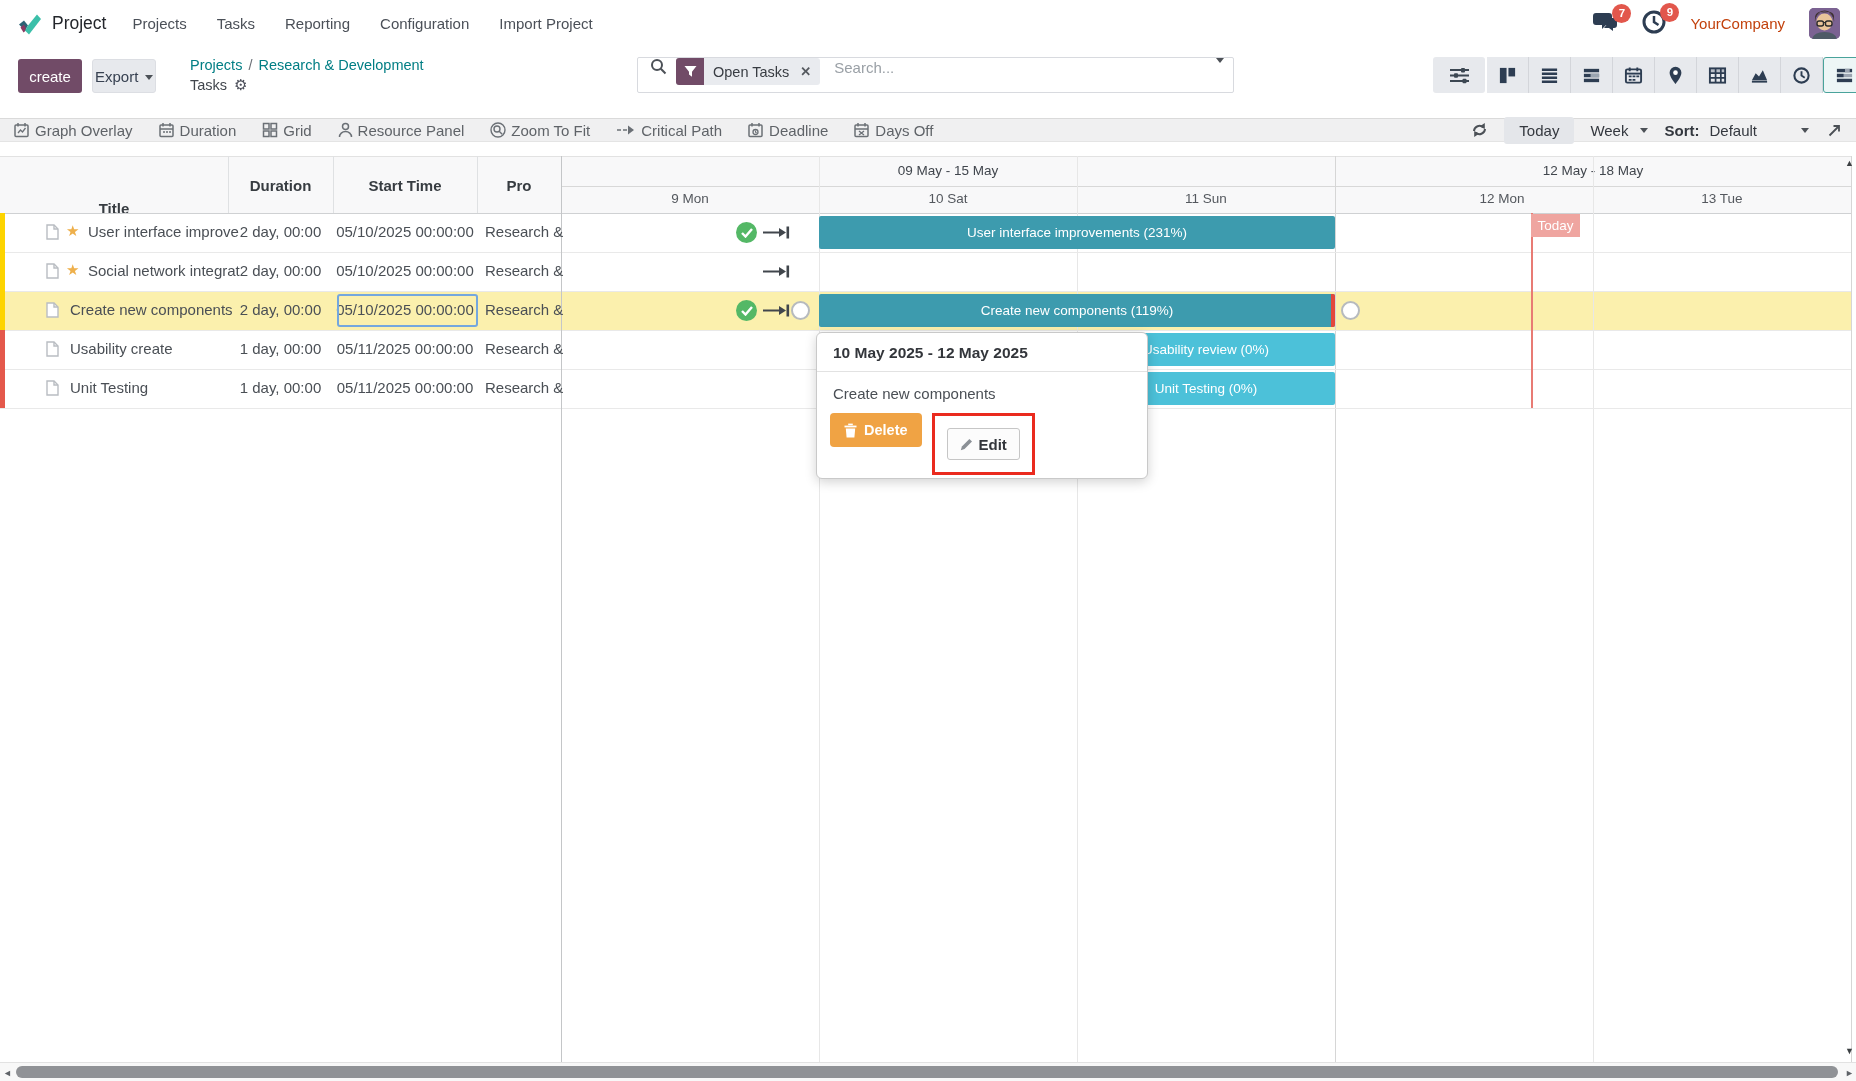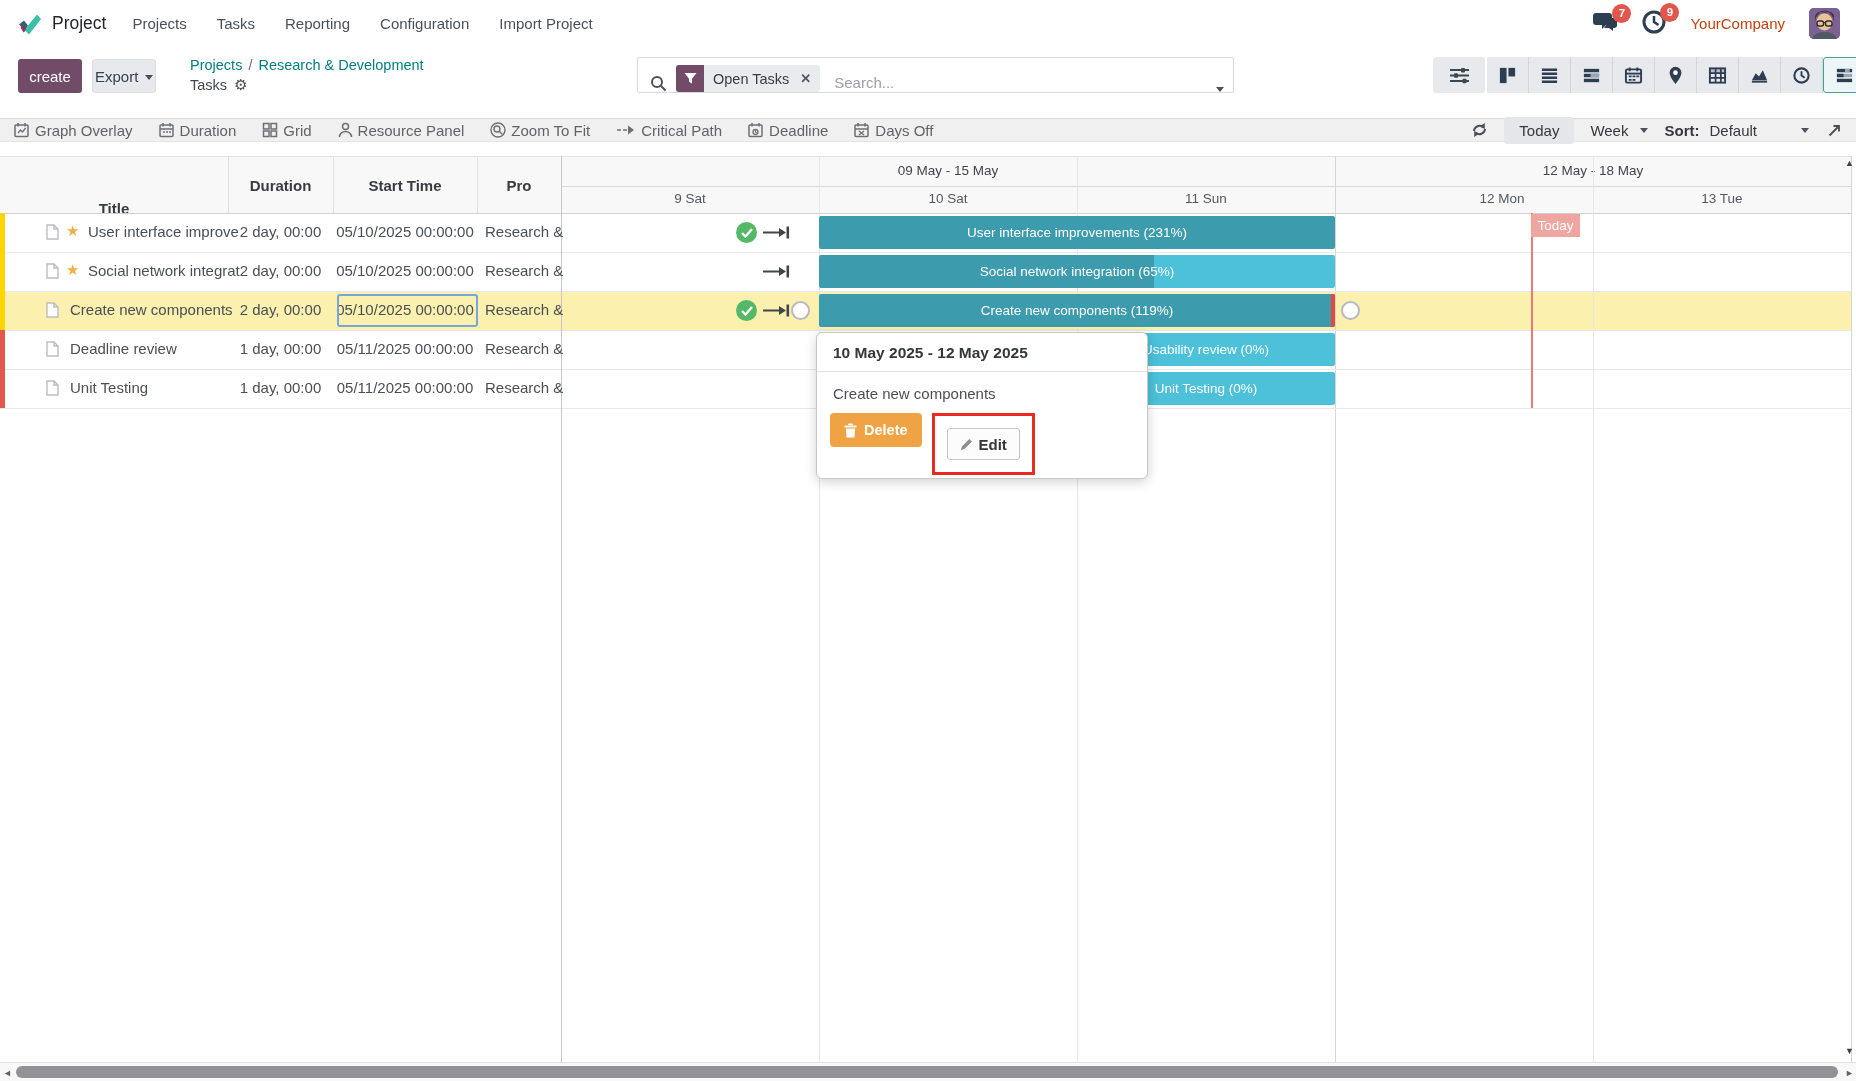--- a/index.html
+++ b/index.html
@@ -28,21 +28,21 @@
               border-radius:3px;color:#374151;font-size:15px;font-family:inherit;cursor:pointer;}
   .caret{display:inline-block;width:0;height:0;border-left:4.5px solid transparent;border-right:4.5px solid transparent;
          border-top:5px solid #4c5157;vertical-align:middle;margin-left:7px;}
   .breadcrumb{position:absolute;left:190px;top:55px;line-height:20px;}
   .breadcrumb a{color:#017e84;text-decoration:none;font-size:14.5px;cursor:pointer;}
   .bc-sep{color:#6b7077;margin:0 6px;font-size:14.5px;}
   .bc-current{color:#41464d;font-size:14.5px;}
   .gear{color:#4c4f5a;font-size:15px;margin-left:7px;cursor:pointer;}
 
   .searchbox{position:absolute;left:637px;top:57px;width:597px;height:36px;border:1px solid #d8dadf;background:#fff;
-             display:flex;align-items:flex-end;box-sizing:border-box;border-radius:2px;}
+             display:flex;align-items:flex-start;box-sizing:border-box;border-radius:2px;}
   .chip{display:flex;align-items:center;height:27px;background:#e9ebef;border-radius:3px;overflow:hidden;margin-left:9px;}
   .chip-funnel{width:28px;height:27px;background:#714B67;display:flex;align-items:center;justify-content:center;}
   .chip-label{padding:0 9px;color:#383c42;font-size:14.5px;}
   .chip-x{padding:0 9px 0 2px;color:#55595f;font-size:13px;cursor:pointer;font-weight:bold;}
   .search-input{flex:1;border:none;outline:none;font-family:inherit;font-size:15px;margin-left:12px;color:#333;}
   .search-input::placeholder{color:#9aa0a6;}
   .search-caret{width:34px;display:flex;justify-content:center;cursor:pointer;}
 
   .vbtn{width:42px;height:36px;background:#e7e9ed;display:flex;align-items:center;justify-content:center;
         border-right:1px solid #d3d5da;cursor:pointer;box-sizing:border-box;}
@@ -364,21 +364,21 @@
   <div class="hdr-bg" style="left:561px;width:1290px;"></div>
 
   <div class="th" style="left:0;width:228px;margin-top:23px;">Title</div>
   <div class="th" style="left:228px;width:105px;">Duration</div>
   <div class="th" style="left:333px;width:144px;">Start Time</div>
   <div class="th" style="left:477px;width:84px;">Pro</div>
 
   <div class="group-label" style="left:561px;width:774px;">09 May - 15 May</div>
   <div class="group-label" style="left:1335px;width:516px;">12 May - 18 May</div>
 
-  <div class="day-label" style="left:561px;width:258px;">9 Sat</div>
+  <div class="day-label" style="left:561px;width:258px;">9 Mon</div>
   <div class="day-label" style="left:819px;width:258px;">10 Sat</div>
   <div class="day-label" style="left:1077px;width:258px;">11 Sun</div>
   <div class="day-label" style="left:1335px;width:258px;padding-left:38px;">12 Mon</div>
   <div class="day-label" style="left:1593px;width:258px;">13 Tue</div>
 
   <div class="hline" style="left:0;top:156px;width:1851px;background:#e2e2e2;"></div>
   <div class="hline" style="left:561px;top:186px;width:1290px;background:#d8d8d8;"></div>
   <div class="hline" style="left:0;top:213px;width:1851px;background:#cfd1d3;"></div>
   <div class="vline" style="left:228px;top:156px;height:57px;background:#dfe1e3;"></div>
   <div class="vline" style="left:333px;top:156px;height:57px;background:#dfe1e3;"></div>
@@ -438,21 +438,21 @@
     <span class="focus-box" style="left:337px;top:3px;width:137px;height:29px;"></span>
     <span class="cell" style="left:485px;">Research &amp;</span>
   </div>
 
   <div class="trow" style="top:330px;">
     <span class="strip red"></span>
     <span class="file-ic"><svg width="13" height="16" viewBox="0 0 13 16">
           <path d="M1 1h7l4 4v10H1z" fill="#fff" stroke="#b9bdc2" stroke-width="1.4"></path>
           <path d="M8 1v4h4" fill="none" stroke="#b9bdc2" stroke-width="1.4"></path>
         </svg></span>
-    <span class="cell" style="left:70px;">Deadline review</span>
+    <span class="cell" style="left:70px;">Usability create</span>
     <span class="cell" style="left:228px;width:105px;text-align:center;">1 day, 00:00</span>
     <span class="cell" style="left:333px;width:144px;text-align:center;">05/11/2025 00:00:00</span>
     <span class="cell" style="left:485px;">Research &amp;</span>
   </div>
 
   <div class="trow" style="top:369px;">
     <span class="strip red"></span>
     <span class="file-ic"><svg width="13" height="16" viewBox="0 0 13 16">
           <path d="M1 1h7l4 4v10H1z" fill="#fff" stroke="#b9bdc2" stroke-width="1.4"></path>
           <path d="M8 1v4h4" fill="none" stroke="#b9bdc2" stroke-width="1.4"></path>
@@ -491,21 +491,20 @@
     <svg width="27" height="15" viewBox="0 0 27 15">
         <line x1="0" y1="7.5" x2="17" y2="7.5" stroke="#41464c" stroke-width="2"></line>
         <polygon points="16,3 23,7.5 16,12" fill="#41464c"></polygon>
         <rect x="23.5" y="1.5" width="2.6" height="12" fill="#41464c"></rect>
       </svg>
   </span>
   <span class="handle" style="left:791px;top:301px;"></span>
   <span class="handle" style="left:1341px;top:301px;"></span>
 
   <div class="bar dark" style="left:819px;top:216px;width:516px;">User interface improvements (231%)</div>
-  <div class="bar" style="left:819px;top:255px;width:516px;background:linear-gradient(90deg,#3d9bae 0%,#3d9bae 65%,#4cc1d9 65%,#4cc1d9 100%);">Social network integration (65%)</div>
   <div class="bar dark" style="left:819px;top:294px;width:516px;">
     <span>Create new components (119%)</span>
     <span class="deadline-sliver"></span>
   </div>
   <div class="bar light" style="left:1077px;top:333px;width:258px;">Usability review (0%)</div>
   <div class="bar light" style="left:1077px;top:372px;width:258px;">Unit Testing (0%)</div>
 
   <div class="today-line"></div>
   <div class="today-label">Today</div>
 

